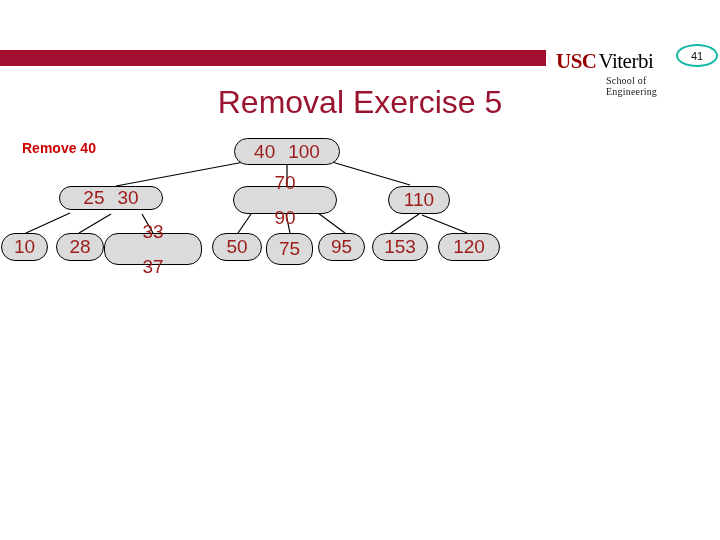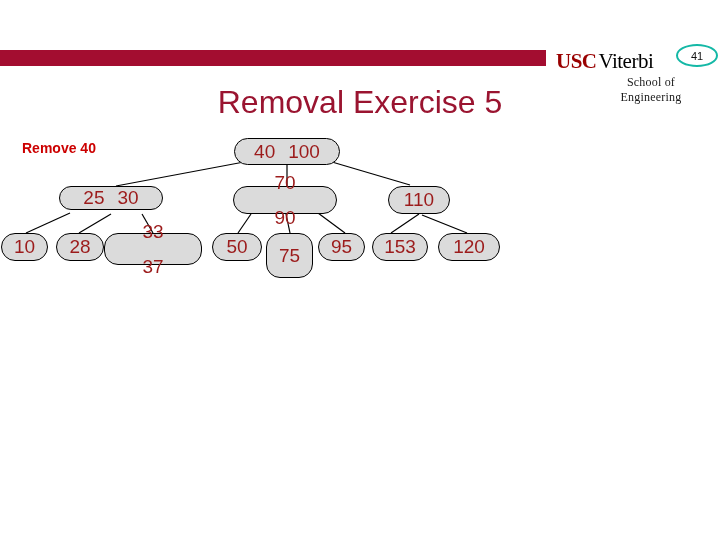--- a/index.html
+++ b/index.html
@@ -12,22 +12,22 @@
     background:#A30D30;
   }
   .logo {
     position:absolute; left:556px; top:9px; white-space:nowrap;
     font-family:"Liberation Serif", serif; font-size:21px; letter-spacing:-0.5px;
   }
   .logo .usc { color:#990000; font-weight:bold; }
   .logo .viterbi { color:#000000; margin-left:2px; }
   .logo-school {
     position:absolute; left:606px; top:35px; width:90px;
-    font-family:"Liberation Serif", serif; font-size:12px; color:#1a1a1a;
-    letter-spacing:0.2px; text-align:center;
+    font-family:"Liberation Serif", serif; font-size:10px; color:#1a1a1a;
+    letter-spacing:0.2px; text-align:left;
   }
   .page-ellipse {
     position:absolute; left:676px; top:4px; width:42px; height:23px;
     border:2px solid #14b8a6; border-radius:50%; background:#ffffff;
     display:flex; align-items:center; justify-content:center;
     font-size:11px; color:#111; box-sizing:border-box; z-index:5;
   }
   .title {
     position:absolute; left:0; right:0; top:46px; text-align:center;
     font-size:32px; line-height:1.05; color:#9A1430; font-weight:400;
@@ -105,21 +105,21 @@
       <div class="node" style="left: 56px; top: 193px; width: 48px; height: 28px;">
         <span class="key">28</span>
       </div>
       <div class="node" style="left: 104px; top: 193px; width: 98px; height: 32px; flex-direction: column;">
         <span class="key">33</span>
         <span class="key">37</span>
       </div>
       <div class="node" style="left: 212px; top: 193px; width: 50px; height: 28px;">
         <span class="key">50</span>
       </div>
-      <div class="node" style="left: 266px; top: 193px; width: 47px; height: 45px;">
+      <div class="node" style="left: 266px; top: 193px; width: 47px; height: 32px;">
         <span class="key">75</span>
       </div>
       <div class="node" style="left: 318px; top: 193px; width: 47px; height: 28px;">
         <span class="key">95</span>
       </div>
       <div class="node" style="left: 372px; top: 193px; width: 56px; height: 28px;">
         <span class="key">153</span>
       </div>
       <div class="node" style="left: 438px; top: 193px; width: 62px; height: 28px;">
         <span class="key">120</span>

